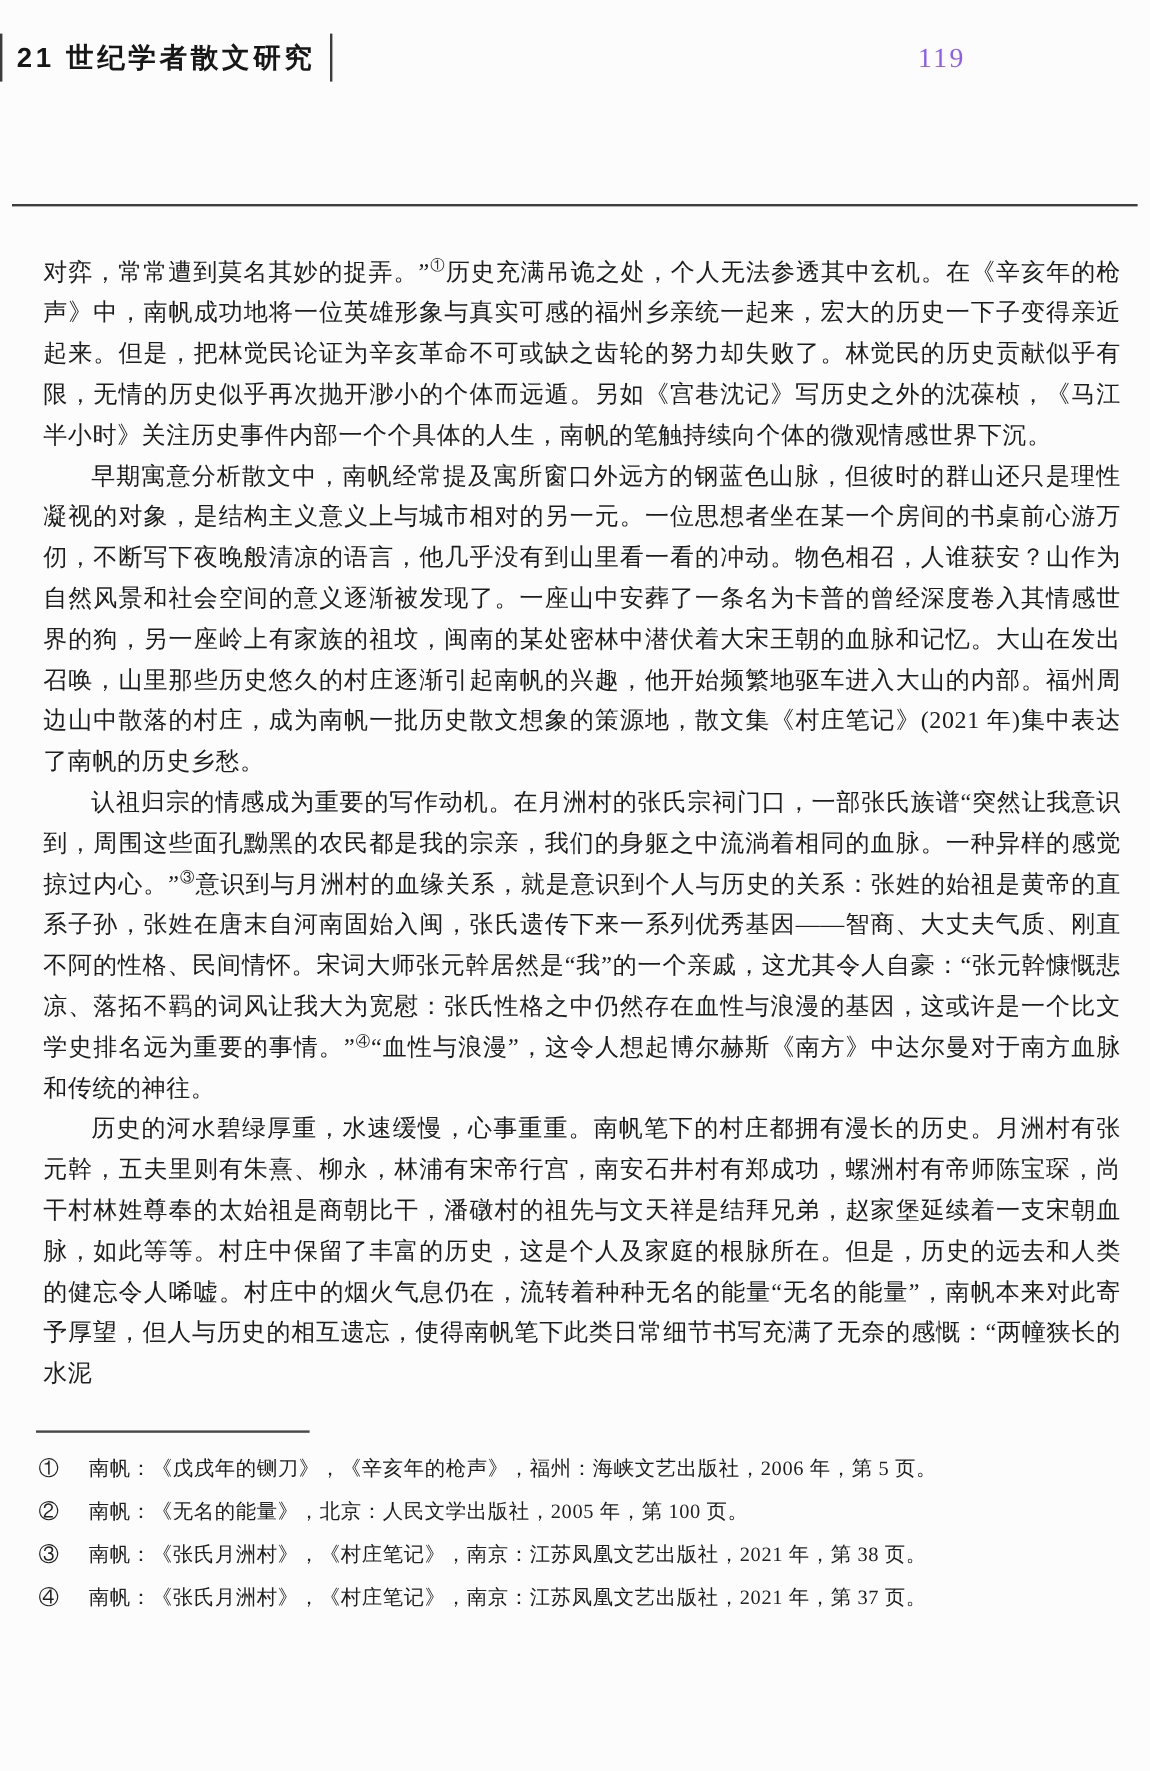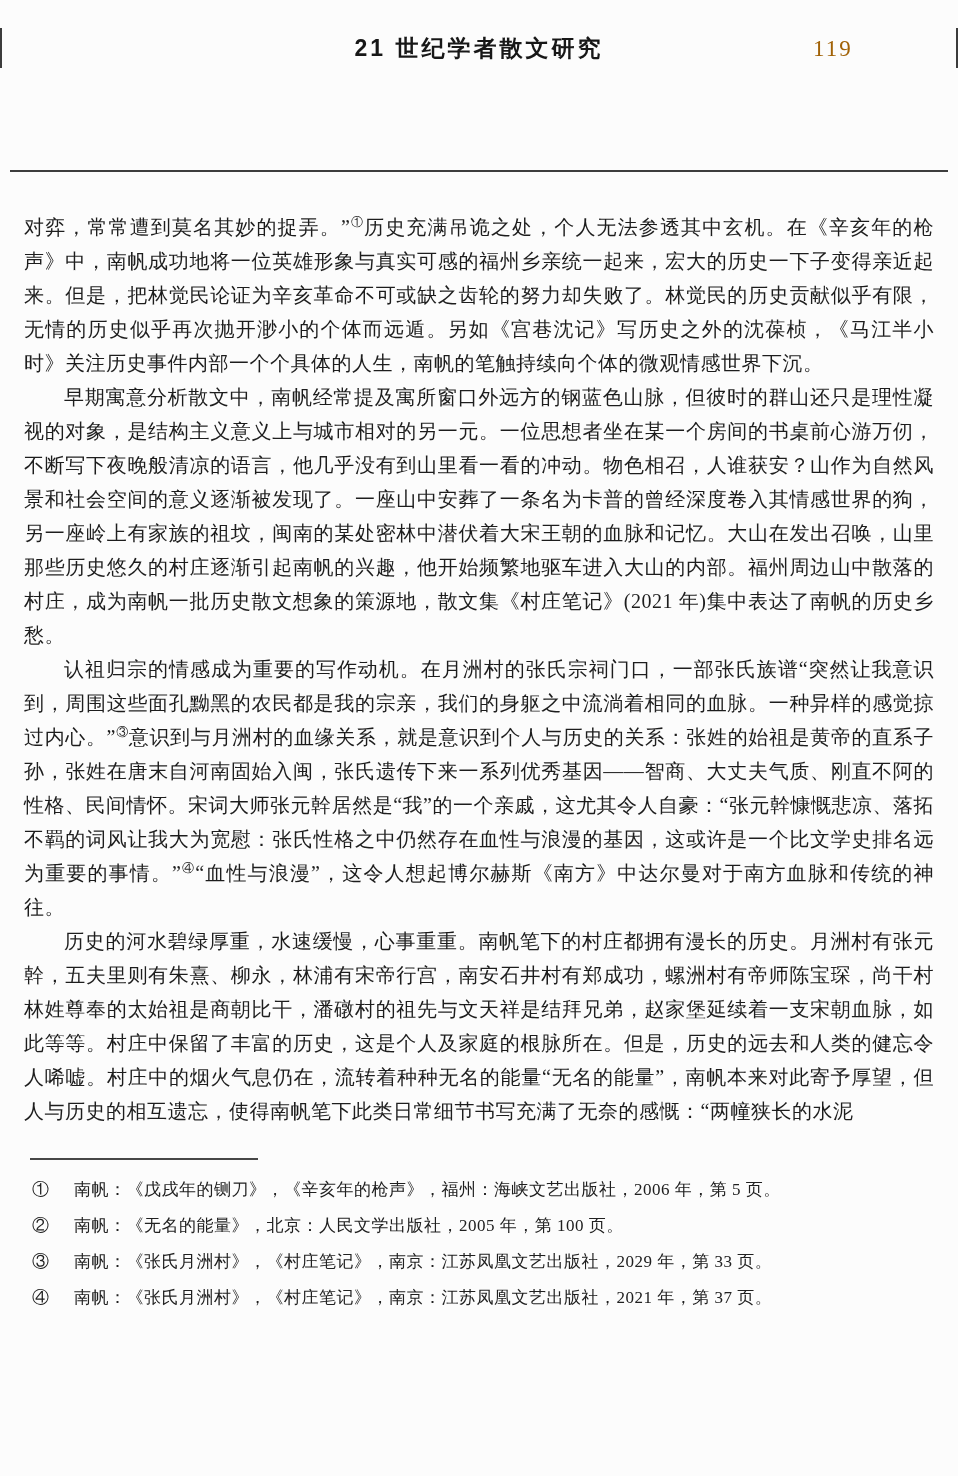--- a/index.html
+++ b/index.html
@@ -21,56 +21,57 @@
   .page-header {
     position: relative;
     height: 172px;
   }
   .title-row {
     position: absolute;
     top: 28px;
     left: 0;
     width: 100%;
     display: flex;
-    justify-content: space-between;
+    justify-content: flex-start;
     align-items: center;
     gap: 12px;
   }
   .title-bar {
     width: 2px;
     height: 40px;
     background: #3c3c3c;
   }
   .journal-title {
     font-family: "Liberation Sans", "DejaVu Sans", sans-serif;
     font-weight: 700;
     font-size: 23px;
     letter-spacing: 3px;
     color: #171717;
     white-space: nowrap;
   }
   .page-number {
     position: absolute;
     top: 36px;
-    left: 813px;
+    left: 765px;
     font-size: 23px;
     letter-spacing: 2px;
-    color: #a16207;
+    color: #8b5cf6;
   }
   .top-rule {
     position: absolute;
     top: 170px;
     left: 10px;
     width: 938px;
     height: 2px;
     background: #3d3d3d;
   }
   
   .content {
     padding: 38px 24px 0 24px;
+    margin-left: 12px;
   }
   .para {
     margin: 0;
     font-size: 20px;
     line-height: 34px;
     letter-spacing: 0.5px;
     text-align: justify;
     text-justify: inter-character;
     color: #1d1d1d;
   }
@@ -132,21 +133,21 @@
     <div class="footnote">
       <span class="fn-marker">①</span>
       <span class="fn-text">南帆：《戊戌年的铡刀》，《辛亥年的枪声》，福州：海峡文艺出版社，2006 年，第 5 页。</span>
     </div>
     <div class="footnote">
       <span class="fn-marker">②</span>
       <span class="fn-text">南帆：《无名的能量》，北京：人民文学出版社，2005 年，第 100 页。</span>
     </div>
     <div class="footnote">
       <span class="fn-marker">③</span>
-      <span class="fn-text">南帆：《张氏月洲村》，《村庄笔记》，南京：江苏凤凰文艺出版社，2029 年，第 33 页。</span>
+      <span class="fn-text">南帆：《张氏月洲村》，《村庄笔记》，南京：江苏凤凰文艺出版社，2021 年，第 38 页。</span>
     </div>
     <div class="footnote">
       <span class="fn-marker">④</span>
       <span class="fn-text">南帆：《张氏月洲村》，《村庄笔记》，南京：江苏凤凰文艺出版社，2021 年，第 37 页。</span>
     </div>
   </section>
 
 </div>
 
 </body></html>

